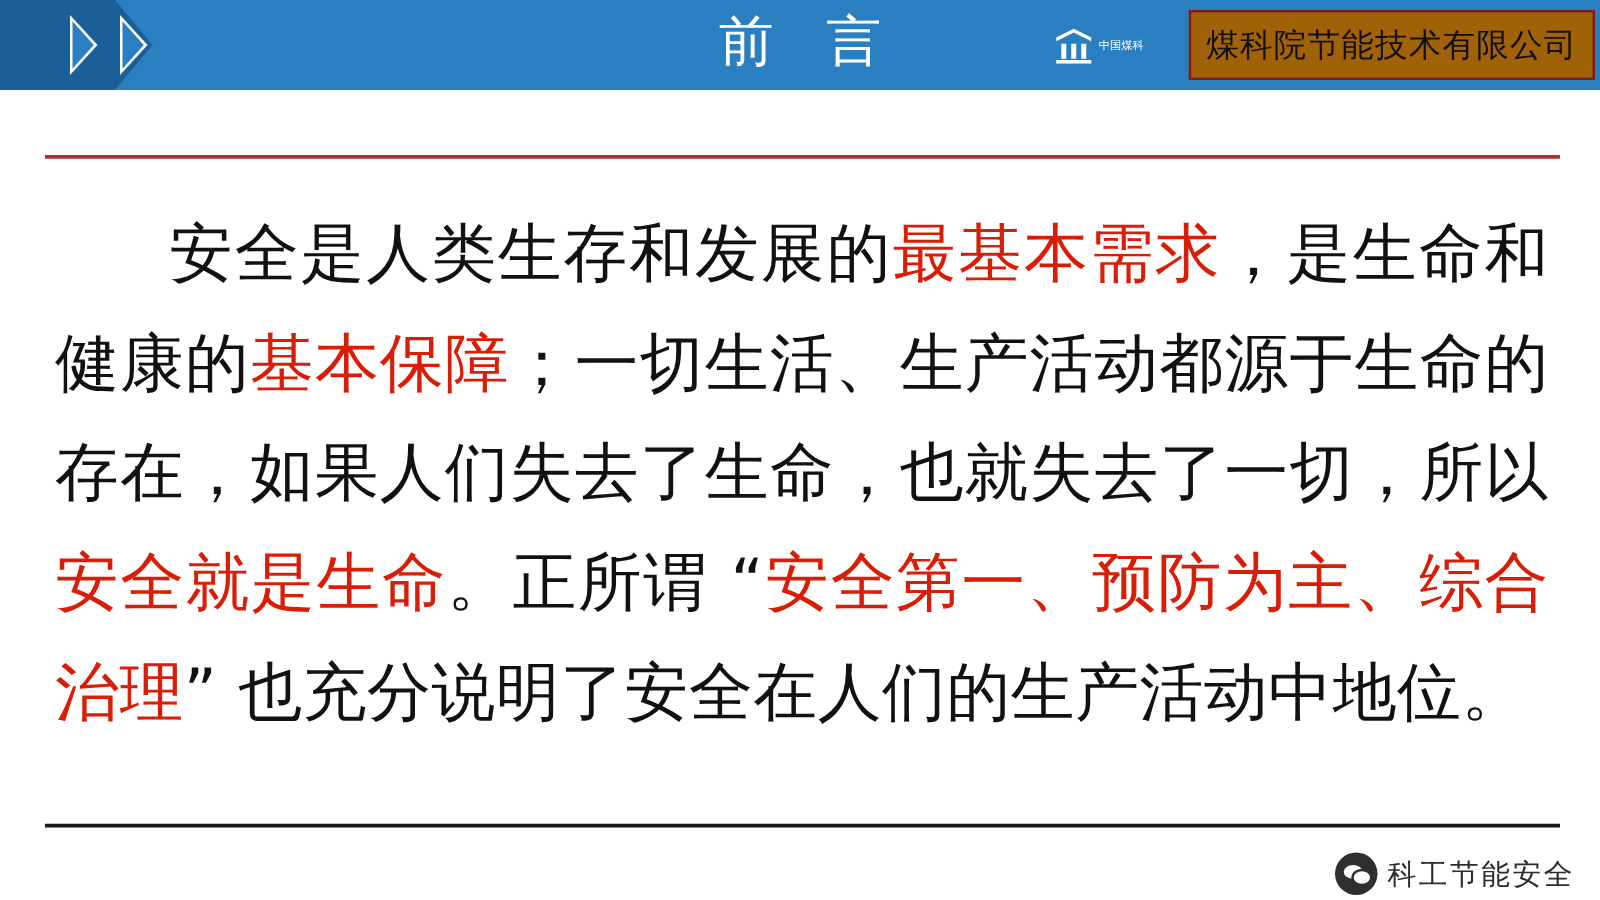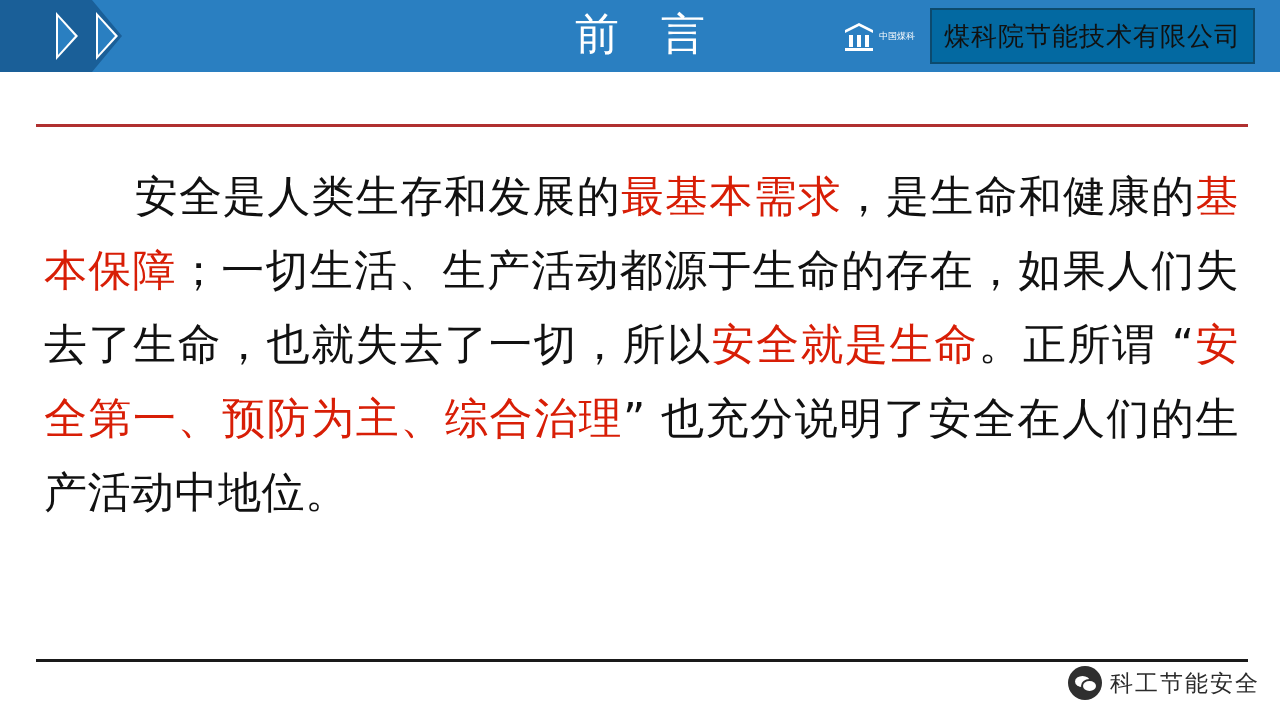--- a/index.html
+++ b/index.html
@@ -97,25 +97,25 @@
   .logo-text {
     color: #ffffff;
     font-size: 9px;
     letter-spacing: 0px;
     margin-top: 1px;
     white-space: nowrap;
   }
 
   .company-box {
     position: absolute;
-    right: 25px; top: 8px;
+    right: 4px; top: 8px;
     height: 56px;
     padding: 0 12px;
-    border: 2px solid #0c4a6e;
-    background: #0369a1;
+    border: 2px solid #7f1d1d;
+    background: #a16207;
     display: flex;
     align-items: center;
     justify-content: center;
   }
   .company-name {
     color: #111111;
     font-size: 26px;
     letter-spacing: 1px;
     white-space: nowrap;
     font-family: "DejaVu Sans", "Liberation Sans", sans-serif;
@@ -126,40 +126,40 @@
     position: absolute;
     left: 36px; top: 124px;
     width: 1212px; height: 3px;
     background: #b03030;
   }
 
   .content {
     position: absolute;
     left: 44px; top: 160px;
     width: 1195px;
-    font-size: 43px;
+    font-size: 51px;
     line-height: 1.72;
     color: #111111;
     text-align: justify;
     font-family: "DejaVu Sans", "Liberation Sans", sans-serif;
     letter-spacing: 0.5px;
   }
   .content .indent { display: inline-block; width: 90px; }
   .hl { color: #d81e06; }
 
   .bottom-rule {
     position: absolute;
     left: 36px; bottom: 58px;
     width: 1212px; height: 3px;
     background: #1a1a1a;
   }
 
   .footer-mark {
     position: absolute;
-    right: 20px; bottom: 20px;
+    right: 20px; bottom: 4px;
     display: flex;
     align-items: center;
     gap: 8px;
   }
   .wechat-badge {
     width: 34px; height: 34px;
     border-radius: 50%;
     background: #2f2f2f;
     position: relative;
   }

